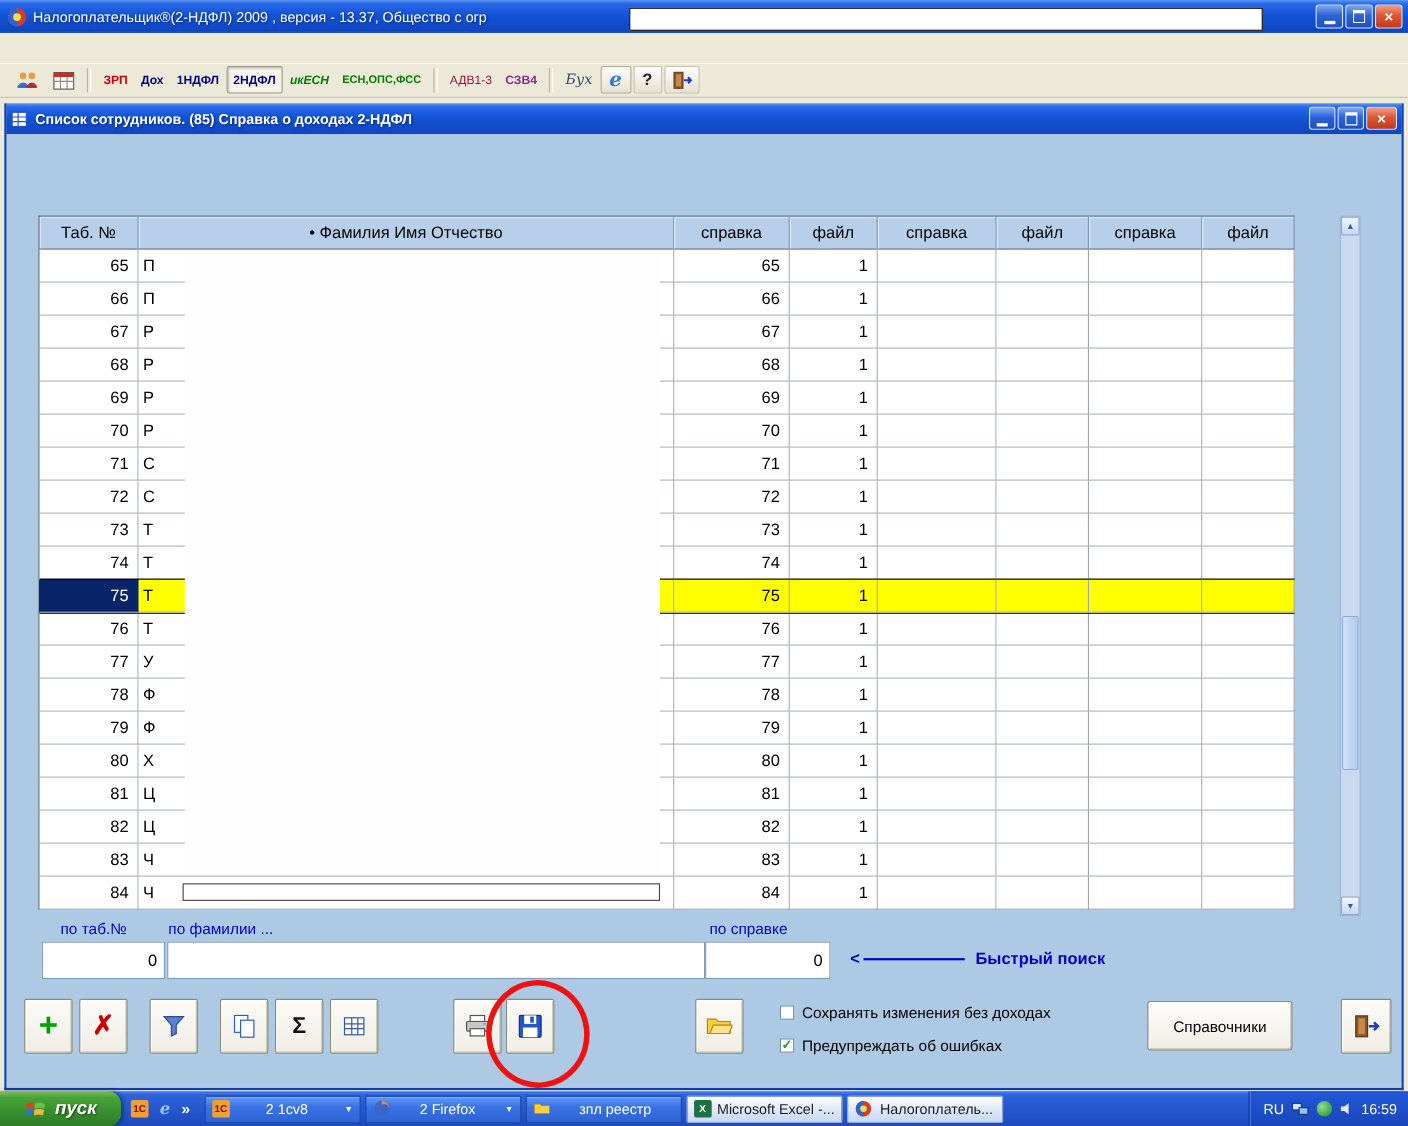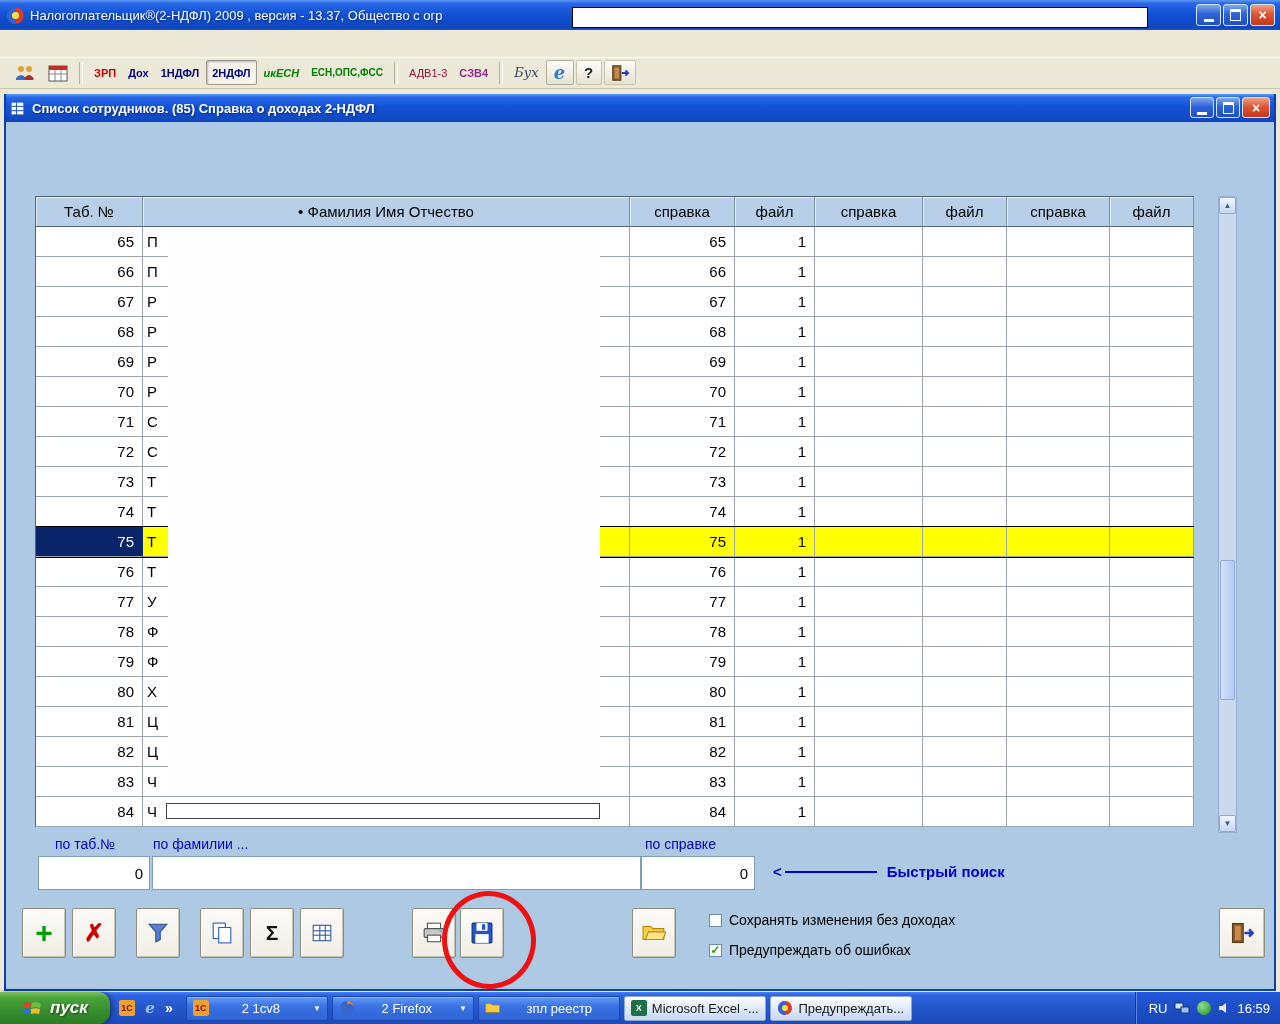--- a/index.html
+++ b/index.html
@@ -58,21 +58,21 @@
 
   
   .grid{position:absolute;left:29px;top:74px;border-left:1px solid #52626F;border-top:1px solid #52626F}
   .hrow,.row{display:flex;height:30px}
   .hcell{box-sizing:border-box;background:#B7CFE9;border-right:1px solid #7A93B2;border-bottom:1px solid #52626F;
     box-shadow:inset 1px 1px 0 #E4EEF8;display:flex;align-items:center;justify-content:center;font-size:15px;color:#000}
   .cell{box-sizing:border-box;background:#fff;border-right:1px solid #9DA6AE;border-bottom:1px solid #9DA6AE;
     display:flex;align-items:center;font-size:15px;color:#000}
   .num{justify-content:flex-end;padding-right:8px}
   .cell.col-name{justify-content:flex-start;padding-left:4px}
-  .col-tab{width:107px}.col-name{width:487px}.col-s1{width:105px}.col-f1{width:80px}
+  .col-tab{width:90px}.col-name{width:487px}.col-s1{width:105px}.col-f1{width:80px}
   .col-s2{width:108px}.col-f2{width:84px}.col-s3{width:103px}.col-f3{width:84px}
   .row.sel .cell{background:#FFFF00}
   .row.sel .cell.col-tab{background:#0A246A;color:#fff;border-right-color:#0A246A}
   .row.sel{box-shadow:0 1px 0 #000,0 -1px 0 #000;position:relative;z-index:2}
 
   
   .vscroll{position:absolute;left:1212px;top:74px;width:19px;height:637px;background:#CBD9EF;border:1px solid #98AED2;box-sizing:border-box}
   .sarrow{position:absolute;left:0;width:17px;height:17px;box-sizing:border-box;
     background:linear-gradient(#EFF5FE,#C6D8F5);border:1px solid #8FA8D8;border-radius:2px;
     display:flex;align-items:center;justify-content:center;font-size:8px;color:#3A5A9C}
@@ -526,20 +526,21 @@
           </span>
         <span>Сохранять изменения без доходах</span>
       </div>
       <div class="checkrow" style="top:820px">
         <span class="cbox checked">
             <span class="mark">✓</span>
           </span>
         <span>Предупреждать об ошибках</span>
       </div>
 
+      <button class="dirsbtn">Справочники</button>
       <button class="fbtn" style="left:1213px;width:46px">
         <svg viewBox="0 0 22 20" width="26" height="24">
             <rect x="3" y="2" width="9" height="16" fill="#8B5A2B" stroke="#5A3A1A"></rect>
             <rect x="5" y="4" width="5" height="12" fill="#C68A4A"></rect>
             <path d="M13 10 H20 M17 7 L20 10 L17 13" stroke="#1F3FBF" stroke-width="2" fill="none"></path>
           </svg>
       </button>
     </div>
   </div>
 
@@ -583,21 +584,21 @@
       <button class="task light">
         <span class="ticon i-excel">X</span>
         <span class="tlabel">Microsoft Excel -...</span>
       </button>
       <button class="task light">
         <svg class="ticon" viewBox="0 0 16 16" width="15" height="15">
             <circle cx="8" cy="8" r="7" fill="#D63C2E"></circle>
             <path d="M8 1 A7 7 0 0 0 8 15 Z" fill="#2E62D6"></path>
             <circle cx="8" cy="8" r="3" fill="#F0E040"></circle>
           </svg>
-        <span class="tlabel">Предупреждать...</span>
+        <span class="tlabel">Налогоплатель...</span>
       </button>
     </span>
     <span class="tray">
       <span>RU</span>
       <svg viewBox="0 0 16 12" width="16" height="12">
           <rect x="1" y="1" width="8" height="6" fill="#CFE4FF" stroke="#15336E"></rect>
           <rect x="7" y="5" width="8" height="6" fill="#9CC2F5" stroke="#15336E"></rect>
         </svg>
       <span class="traydot" style="background:radial-gradient(circle at 35% 35%,#8FE08F,#1E8A1E)"></span>
       <svg viewBox="0 0 12 12" width="12" height="12">

